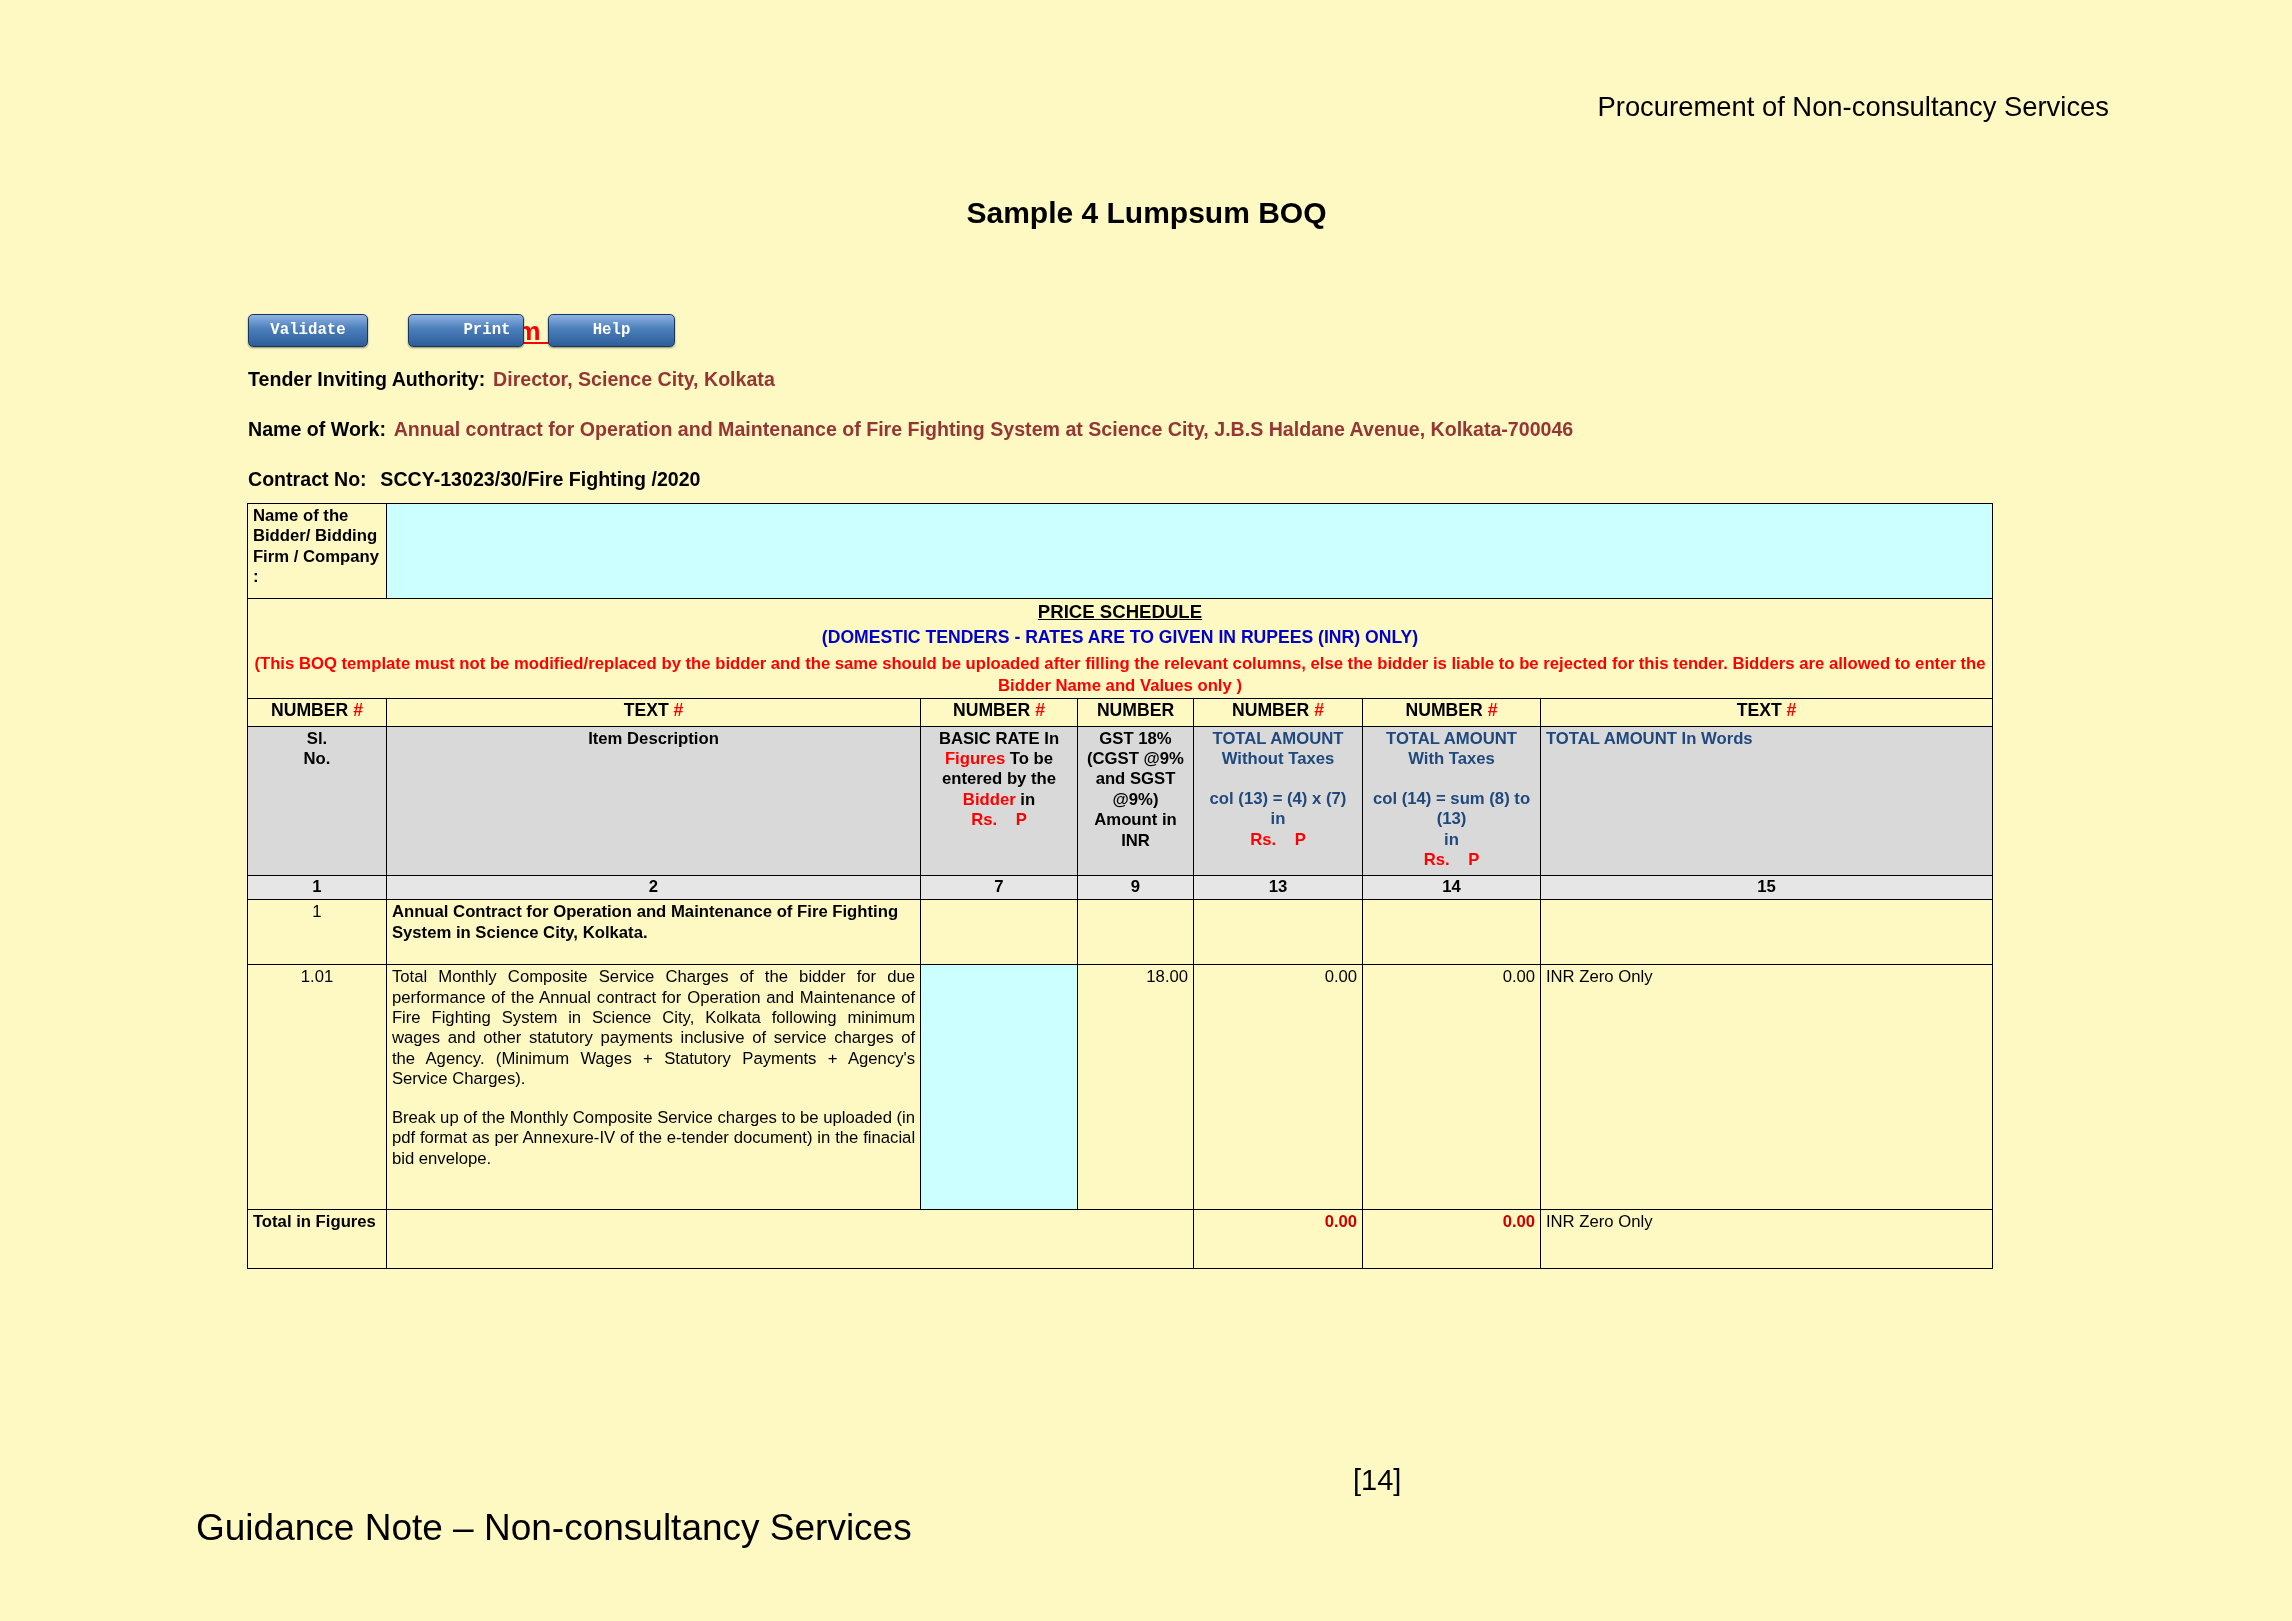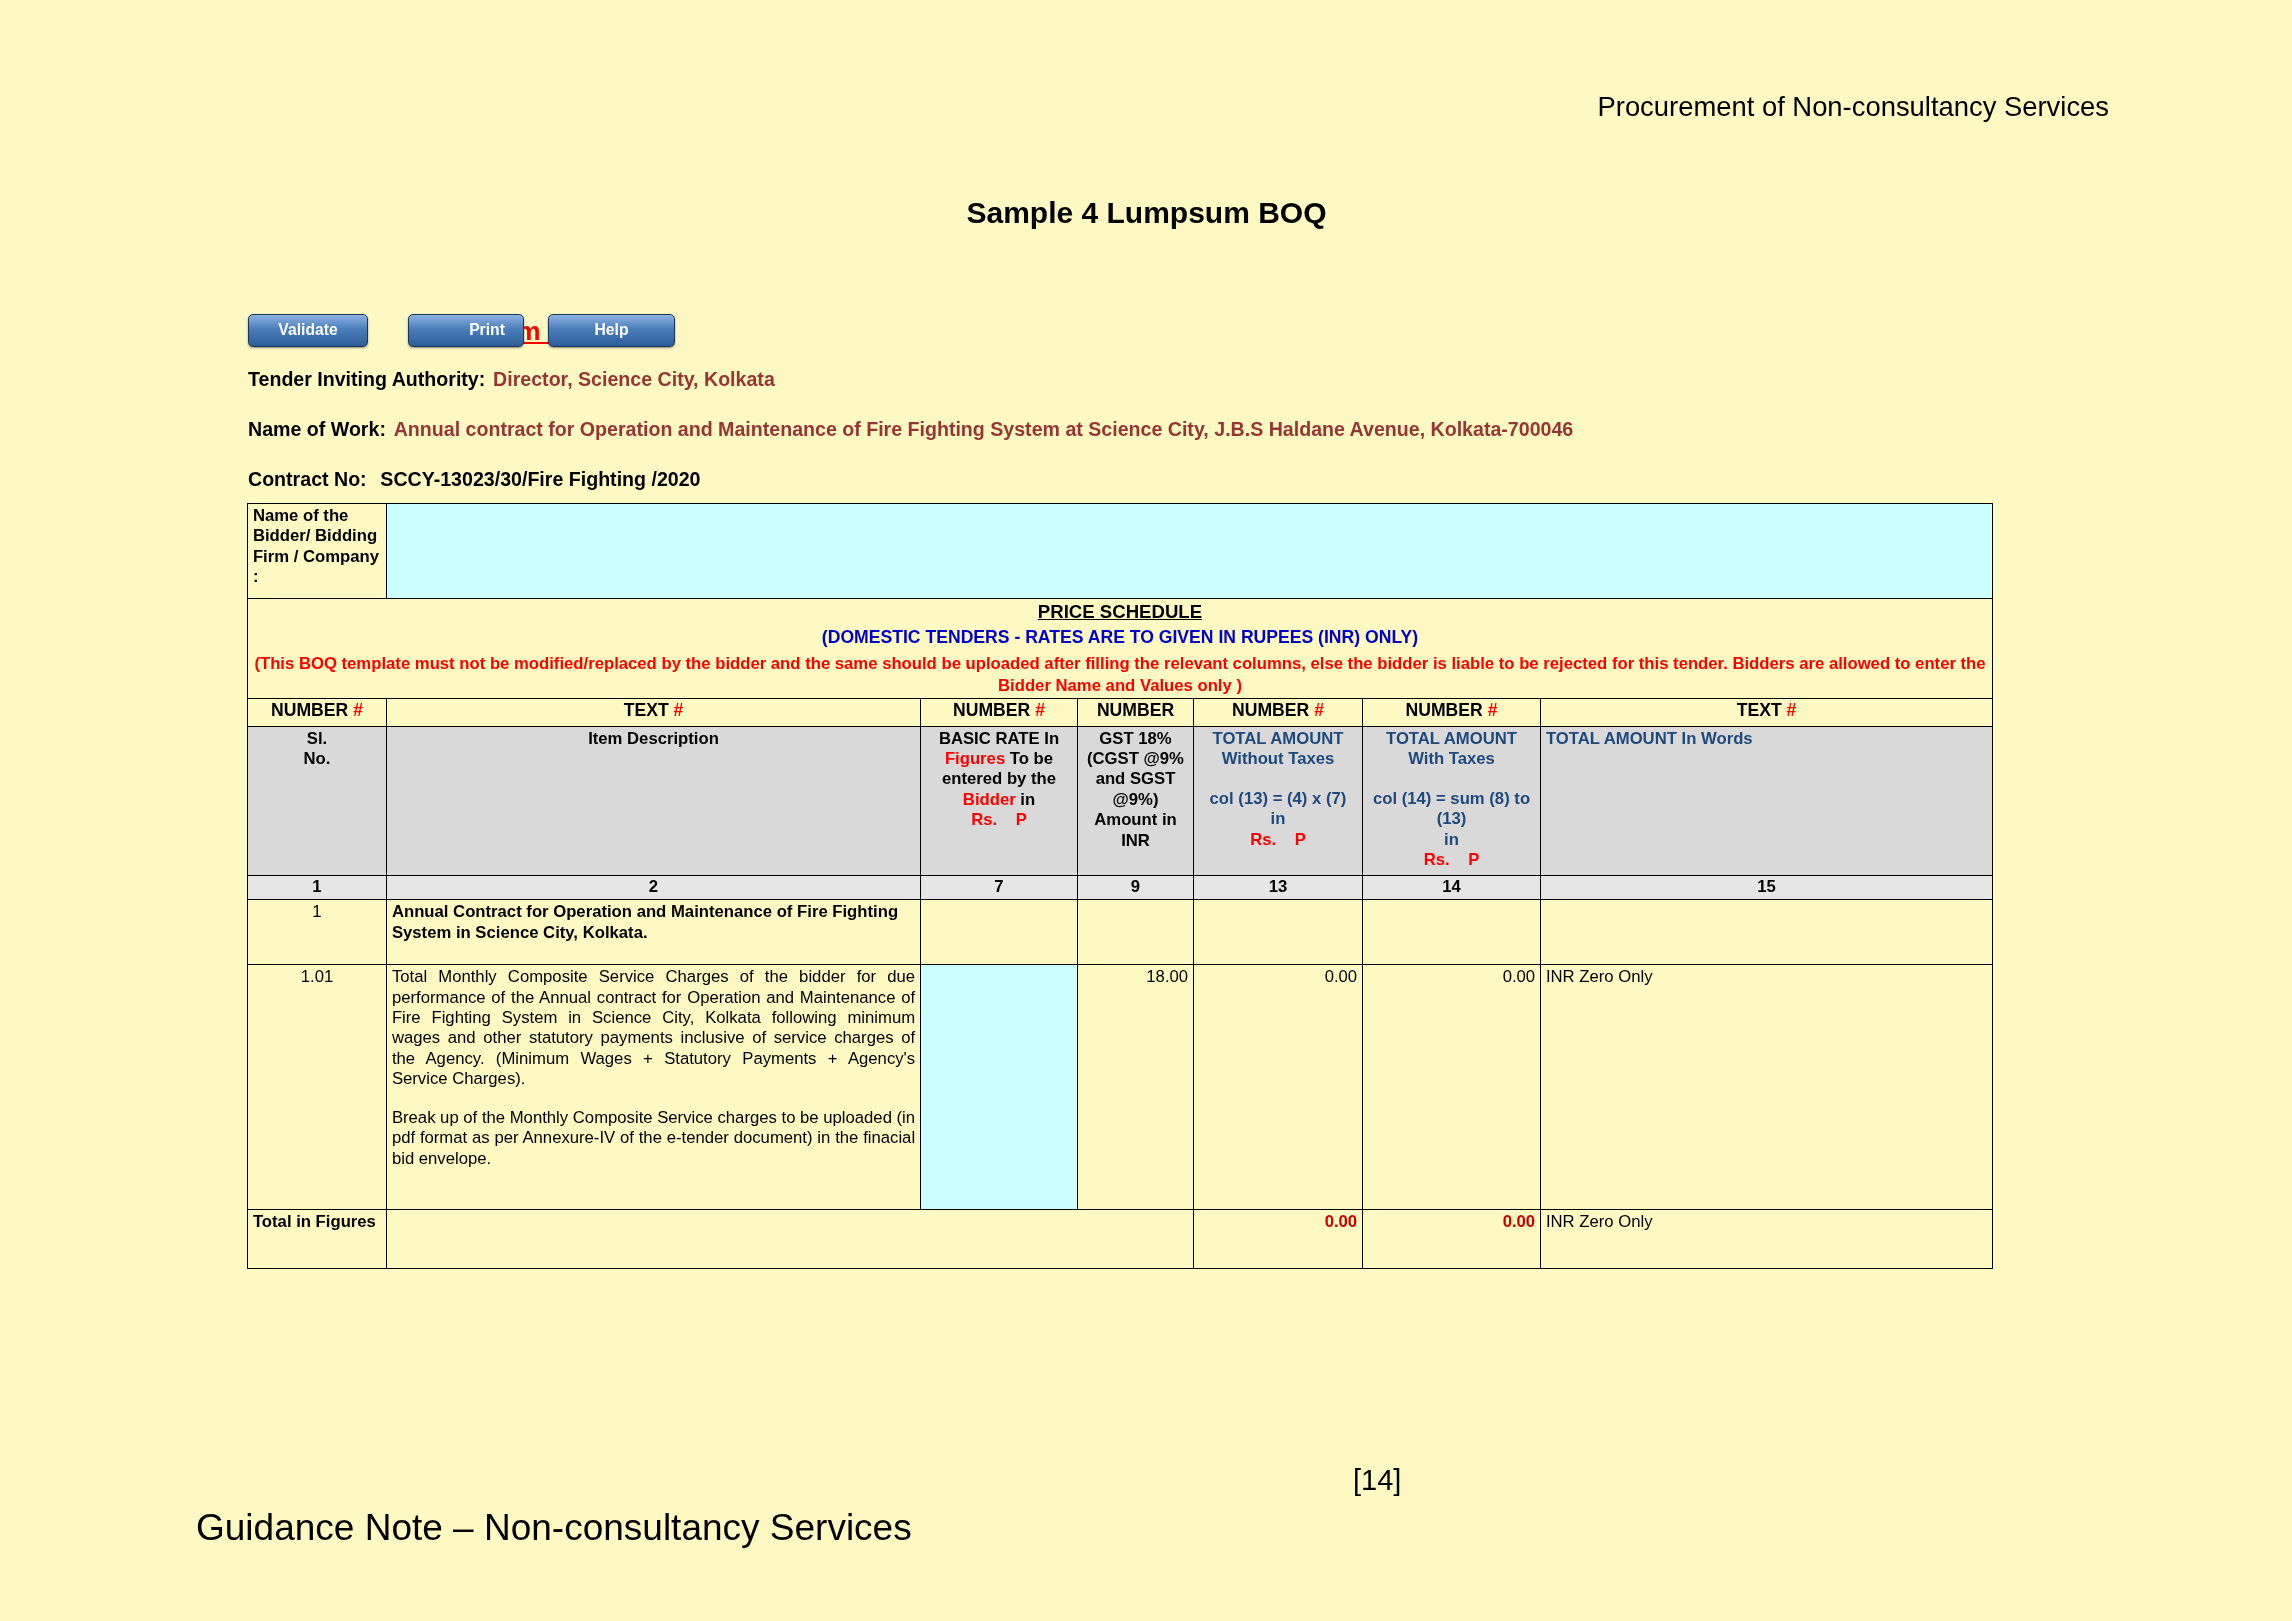--- a/index.html
+++ b/index.html
@@ -13,21 +13,21 @@
   .doc-title { position:absolute; top:196px; left:0; width:100%; text-align:center; font-size:30px; font-weight:bold; }
   .footer-left { position:absolute; left:196px; top:1462px; font-size:37px;margin-top:45px; }
   .footer-page { position:absolute; left:1353px; top:1464px; font-size:29px; }
 
   
   .toolbar { position:absolute; left:248px; top:309px; width:627px; height:45px; }
   .bg-link { position:absolute; left:238px; top:6.9px; z-index:1; color:#FF0000; font-weight:bold; font-size:26.5px; text-decoration:underline; white-space:nowrap; }
   .btn {
     position:absolute; z-index:2; height:33px; border:1px solid #17375E; border-radius:4.9px;
     background:linear-gradient(180deg,#8FB2E2 0%,#4A7EBB 45%,#2E5D99 100%);
-    color:#fff; font-weight:bold; font-size:15.7px; font-family:Liberation Sans, sans-serif; cursor:pointer;
+    color:#fff; font-weight:bold; font-size:15.7px; font-family:Liberation Mono, monospace; cursor:pointer;
     box-shadow:0 1px 2px rgba(0,0,0,.45);
   }
   .btn-validate { left:0;   top:4.9px; width:120px; }
   .btn-print    { left:160px; top:4.9px; width:116px;padding-left:48px; }
   .btn-help     { left:300px; top:4.9px; width:127px; }
 
   
   .info-line { position:absolute; left:248px; font-size:19.6px; font-weight:bold; white-space:nowrap;text-align:right; }
   .info-authority { top:368px; }
   .info-work      { top:418px; }

